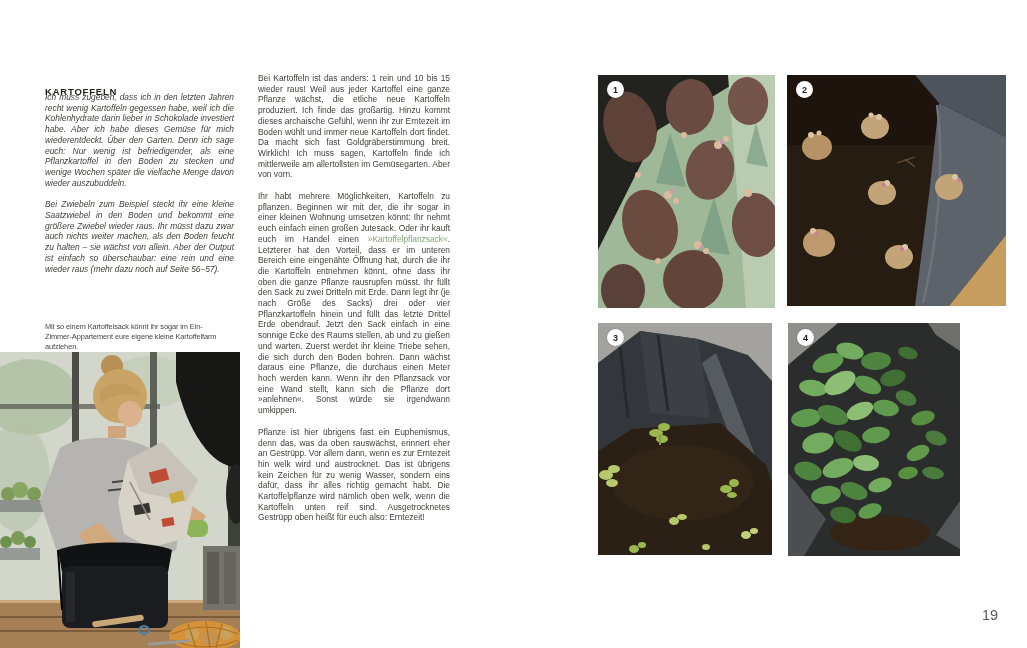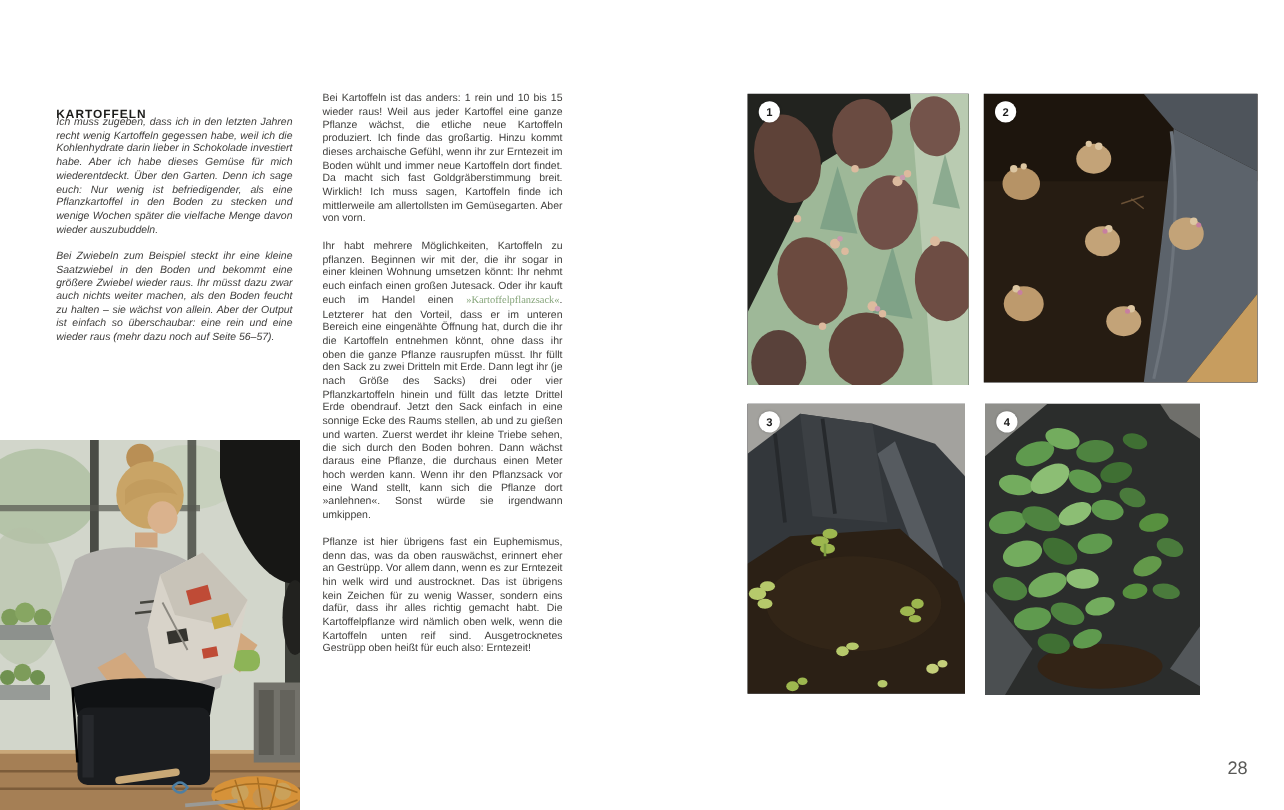--- a/index.html
+++ b/index.html
@@ -9,21 +9,21 @@
   }
   .heading{
     position:absolute;left:45px;top:86px;font-size:9.5px;font-weight:bold;
     letter-spacing:0.8px;color:#1c1c1a;
   }
   .col{position:absolute;font-size:8.4px;line-height:10.7px;text-align:justify;
        color:#3f3e3c;hyphens:auto;-webkit-hyphens:auto;}
   .col p{margin:0 0 11px 0;}
   .col-left{left:45px;top:92px;width:189px;font-style:italic;}
   .col-mid{left:258px;top:73px;width:192px;}
-  .green{color:#85a479;font-family:Liberation Serif, serif;}
+  .green{color:#85a479;}
   .caption{
     position:absolute;left:45px;top:322px;width:172px;
     font-size:7.4px;line-height:9.8px;letter-spacing:-0.1px;color:#46463f;
   }
   .photo{position:absolute;overflow:hidden;background:#222;}
   .photo svg{display:block;width:100%;height:100%;}
   .photo-left{left:0;top:352px;width:240px;height:296px;}
   .photo-1{left:598px;top:75px;width:177px;height:233px;}
   .photo-2{left:787px;top:75px;width:219px;height:231px;}
   .photo-3{left:598px;top:323px;width:174px;height:232px;}
@@ -42,20 +42,21 @@
 
 <div class="page">
 
   <div class="heading">KARTOFFELN</div>
 
   <div class="col col-left">
     <p>Ich muss zugeben, dass ich in den letzten Jahren recht wenig Kartoffeln gegessen habe, weil ich die Kohlenhydrate darin lieber in Schokolade investiert habe. Aber ich habe dieses Gemüse für mich wiederentdeckt. Über den Garten. Denn ich sage euch: Nur wenig ist befriedigender, als eine Pflanzkartoffel in den Boden zu stecken und wenige Wochen später die vielfache Menge davon wieder auszubuddeln.</p>
     <p>Bei Zwiebeln zum Beispiel steckt ihr eine kleine Saatzwiebel in den Boden und bekommt eine größere Zwiebel wieder raus. Ihr müsst dazu zwar auch nichts weiter machen, als den Boden feucht zu halten – sie wächst von allein. Aber der Output ist einfach so überschaubar: eine rein und eine wieder raus (mehr dazu noch auf Seite 56–57).</p>
   </div>
 
+  <div class="caption">Mit so einem Kartoffelsack könnt ihr sogar im Ein-Zimmer-Appartement eure eigene kleine Kartoffelfarm aufziehen.</div>
 
   <div class="col col-mid">
     <p>Bei Kartoffeln ist das anders: 1 rein und 10 bis 15 wieder raus! Weil aus jeder Kartoffel eine ganze Pflanze wächst, die etliche neue Kartoffeln produziert. Ich finde das großartig. Hinzu kommt dieses archaische Gefühl, wenn ihr zur Erntezeit im Boden wühlt und immer neue Kartoffeln dort findet. Da macht sich fast Goldgräberstimmung breit. Wirklich! Ich muss sagen, Kartoffeln finde ich mittlerweile am allertollsten im Gemüsegarten. Aber von vorn.</p>
     <p><span>Ihr habt mehrere Möglichkeiten, Kartoffeln zu pflanzen. Beginnen wir mit der, die ihr sogar in einer kleinen Wohnung umsetzen könnt: Ihr nehmt euch einfach einen großen Jutesack. Oder ihr kauft euch im Handel einen </span><span class="green">»Kartoffelpflanzsack«</span><span>. Letzterer hat den Vorteil, dass er im unteren Bereich eine eingenähte Öffnung hat, durch die ihr die Kartoffeln entnehmen könnt, ohne dass ihr oben die ganze Pflanze rausrupfen müsst. Ihr füllt den Sack zu zwei Dritteln mit Erde. Dann legt ihr (je nach Größe des Sacks) drei oder vier Pflanzkartoffeln hinein und füllt das letzte Drittel Erde obendrauf. Jetzt den Sack einfach in eine sonnige Ecke des Raums stellen, ab und zu gießen und warten. Zuerst werdet ihr kleine Triebe sehen, die sich durch den Boden bohren. Dann wächst daraus eine Pflanze, die durchaus einen Meter hoch werden kann. Wenn ihr den Pflanzsack vor eine Wand stellt, kann sich die Pflanze dort »anlehnen«. Sonst würde sie irgendwann umkippen.</span></p>
     <p>Pflanze ist hier übrigens fast ein Euphemismus, denn das, was da oben rauswächst, erinnert eher an Gestrüpp. Vor allem dann, wenn es zur Erntezeit hin welk wird und austrocknet. Das ist übrigens kein Zeichen für zu wenig Wasser, sondern eins dafür, dass ihr alles richtig gemacht habt. Die Kartoffelpflanze wird nämlich oben welk, wenn die Kartoffeln unten reif sind. Ausgetrocknetes Gestrüpp oben heißt für euch also: Erntezeit!</p>
   </div>
 
   <div class="photo photo-left">
     <svg viewBox="0 0 240 296">
       <rect width="240" height="296" fill="#d2d6cb"></rect>
@@ -288,15 +289,15 @@
         <ellipse cx="135" cy="95" rx="12" ry="7" fill="#57903f" transform="rotate(-15 135 95)"></ellipse>
         <ellipse cx="148" cy="115" rx="11" ry="7" fill="#4a7a3c" transform="rotate(20 148 115)"></ellipse>
         <ellipse cx="130" cy="130" rx="12" ry="7" fill="#63994a" transform="rotate(-25 130 130)"></ellipse>
         <ellipse cx="145" cy="150" rx="11" ry="6" fill="#4a7a3c" transform="rotate(10 145 150)"></ellipse>
         <ellipse cx="120" cy="150" rx="10" ry="6" fill="#57903f" transform="rotate(-10 120 150)"></ellipse>
       </g>
     </svg>
     <div class="badge">4</div>
   </div>
 
-  <div class="pagenum">28</div>
+  <div class="pagenum">19</div>
 
 </div>
 
 </body></html>

